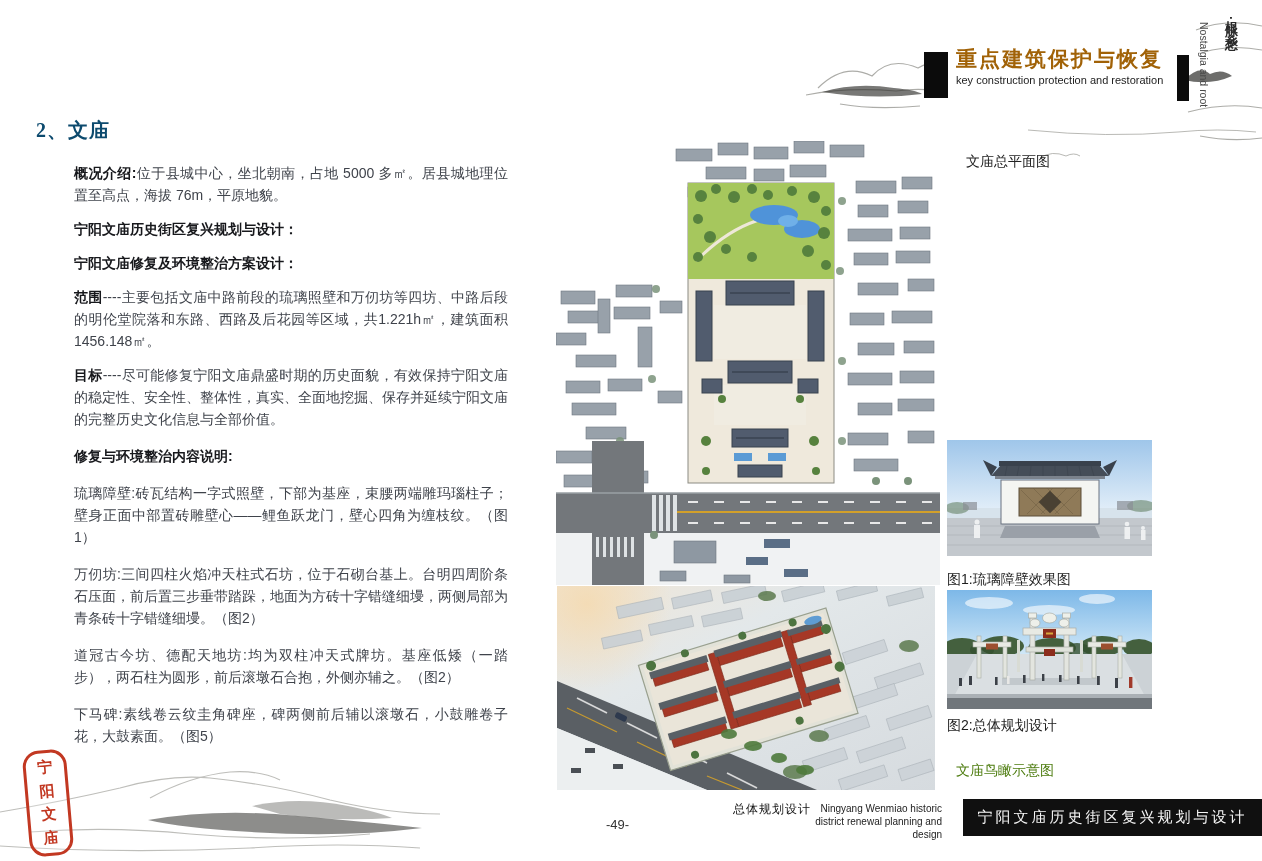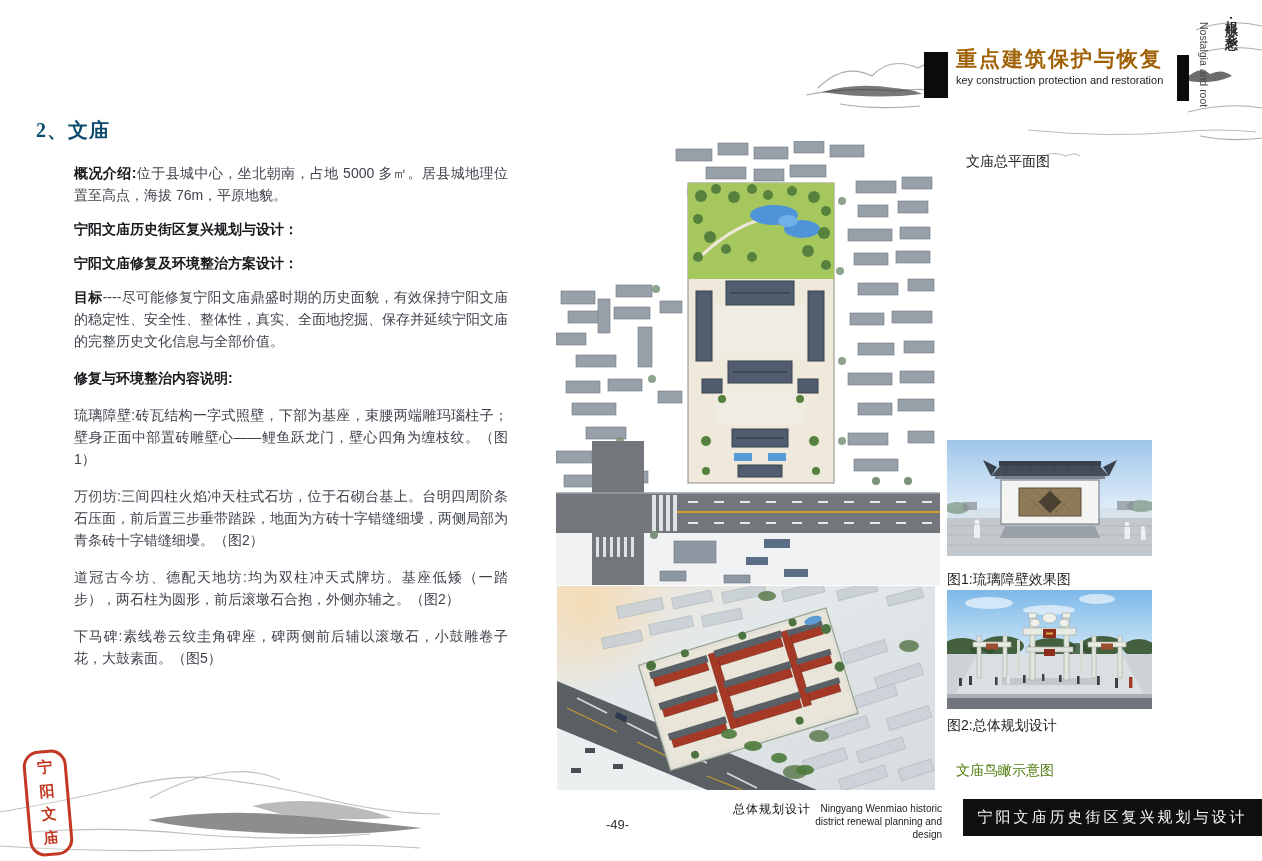--- a/index.html
+++ b/index.html
@@ -86,20 +86,21 @@
   <div class="abs hdr-sub">key construction  protection and restoration</div>
   <div class="abs hdr-bar"></div>
   <div class="abs corner-en">Nostalgia and root</div>
   <div class="abs corner-cn">根脉·乡愁</div>
 
   <div class="abs sec-heading">2、文庙</div>
   <div class="abs body-col" id="body-paragraphs">
       <p><b>概况介绍:</b>位于县城中心，坐北朝南，占地 5000 多㎡。居县城地理位置至高点，海拔 76m，平原地貌。</p>
       <p><b>宁阳文庙历史街区复兴规划与设计：</b></p>
       <p><b>宁阳文庙修复及环境整治方案设计：</b></p>
+      <p><b>范围</b>----主要包括文庙中路前段的琉璃照壁和万仞坊等四坊、中路后段的明伦堂院落和东路、西路及后花园等区域，共1.221h㎡，建筑面积1456.148㎡。</p>
       <p><b>目标</b>----尽可能修复宁阳文庙鼎盛时期的历史面貌，有效保持宁阳文庙的稳定性、安全性、整体性，真实、全面地挖掘、保存并延续宁阳文庙的完整历史文化信息与全部价值。</p>
       <p class="gap"><b>修复与环境整治内容说明:</b></p>
       <p class="gap">琉璃障壁:砖瓦结构一字式照壁，下部为基座，束腰两端雕玛瑙柱子；壁身正面中部置砖雕壁心——鲤鱼跃龙门，壁心四角为缠枝纹。（图1）</p>
       <p class="gap">万仞坊:三间四柱火焰冲天柱式石坊，位于石砌台基上。台明四周阶条石压面，前后置三步垂带踏跺，地面为方砖十字错缝细墁，两侧局部为青条砖十字错缝细墁。（图2）</p>
       <p class="gap">道冠古今坊、德配天地坊:均为双柱冲天式牌坊。基座低矮（一踏步），两石柱为圆形，前后滚墩石合抱，外侧亦辅之。（图2）</p>
       <p class="gap">下马碑:素线卷云纹圭角碑座，碑两侧前后辅以滚墩石，小鼓雕卷子花，大鼓素面。（图5）</p>
     </div>
 
   <div class="abs plan fig">
     <svg width="384" height="444" viewBox="0 0 384 444">

